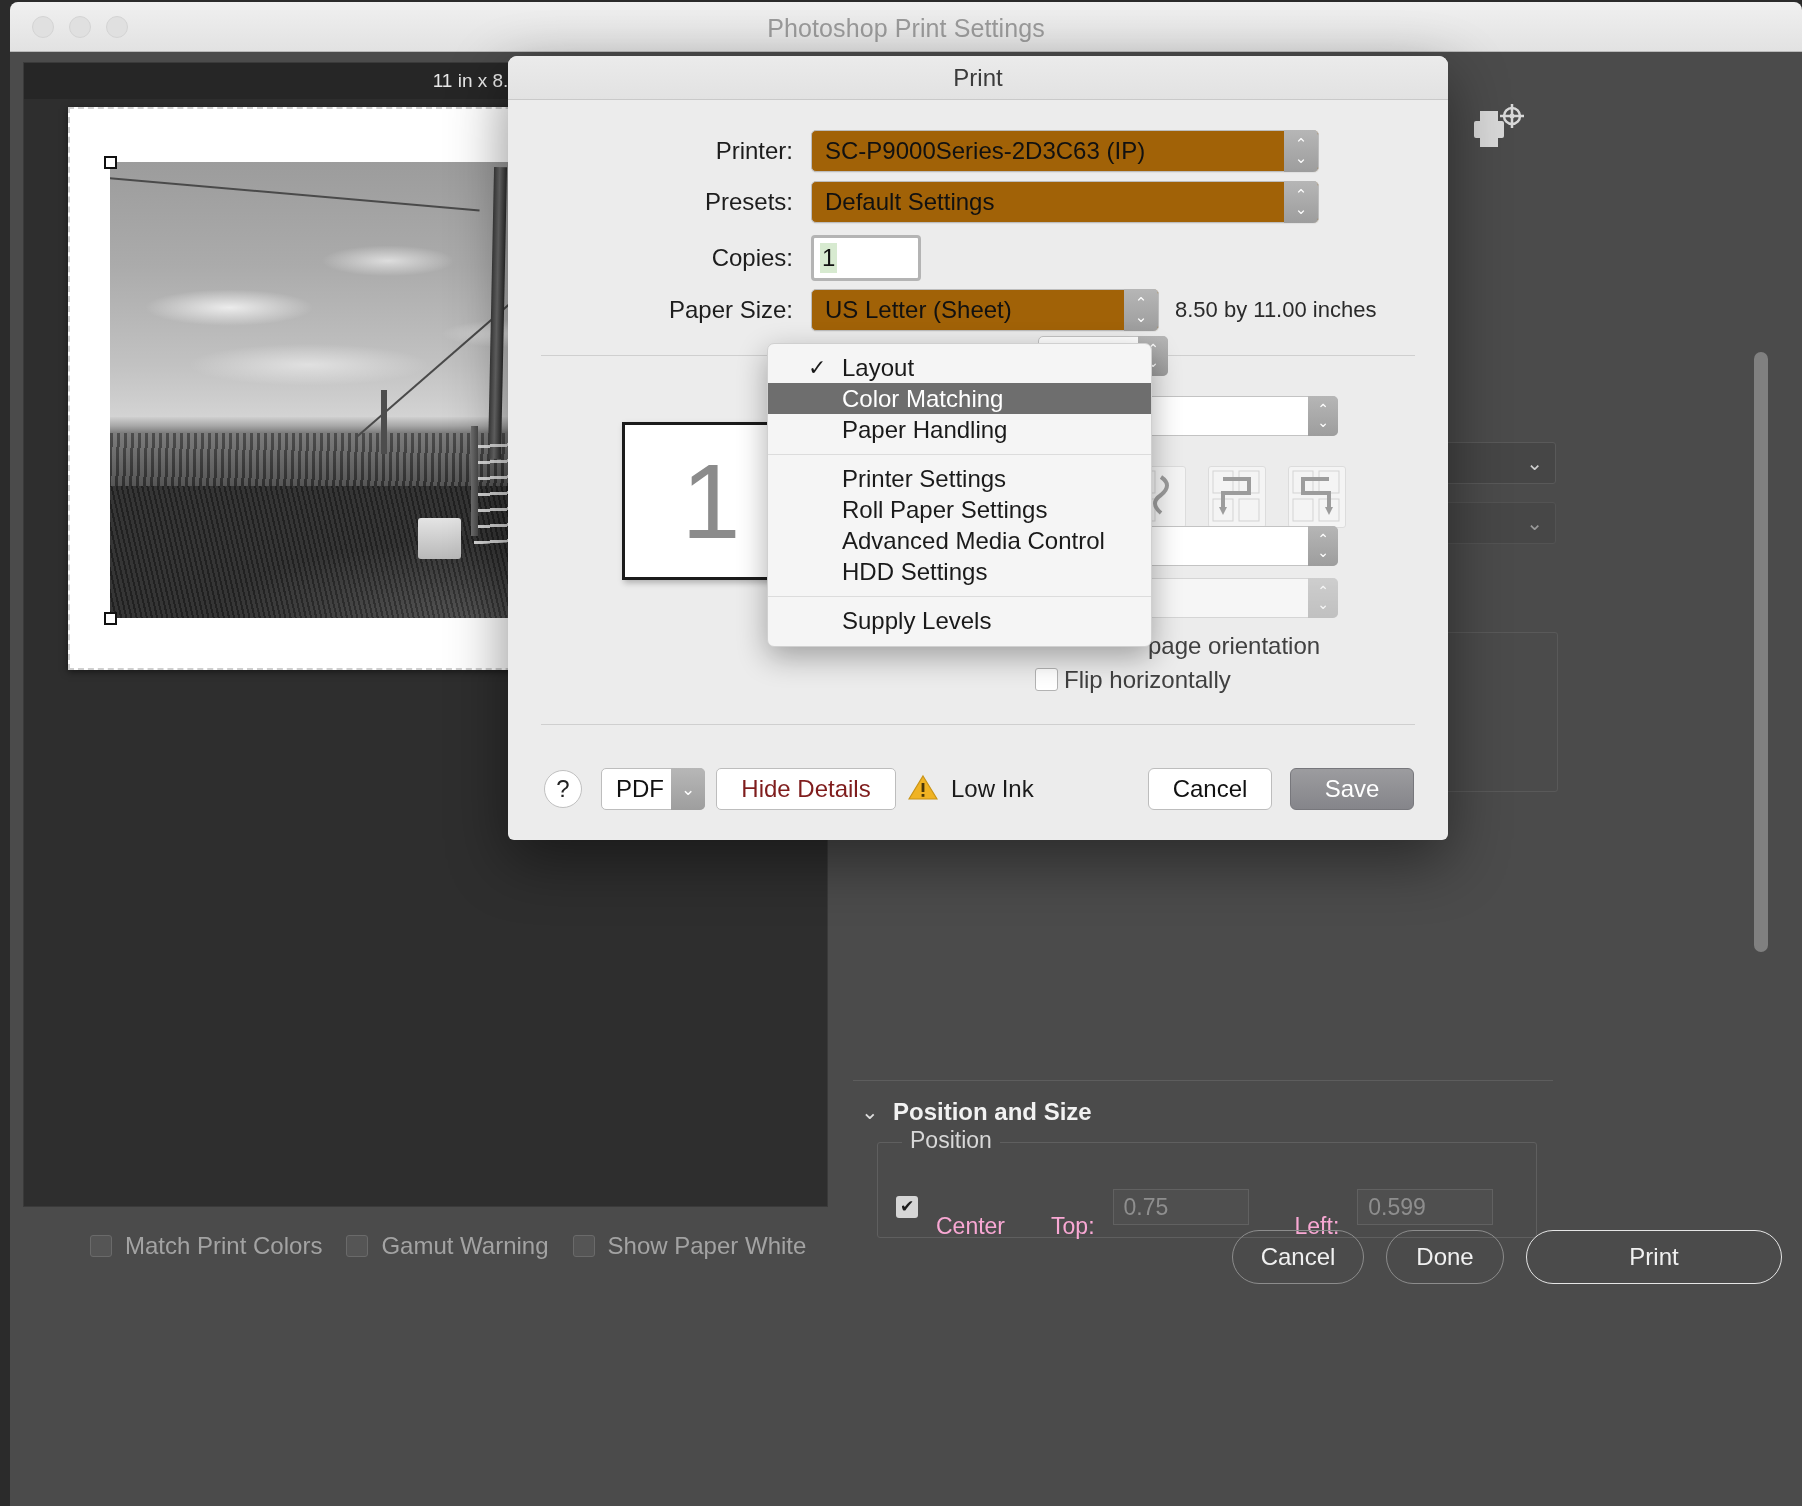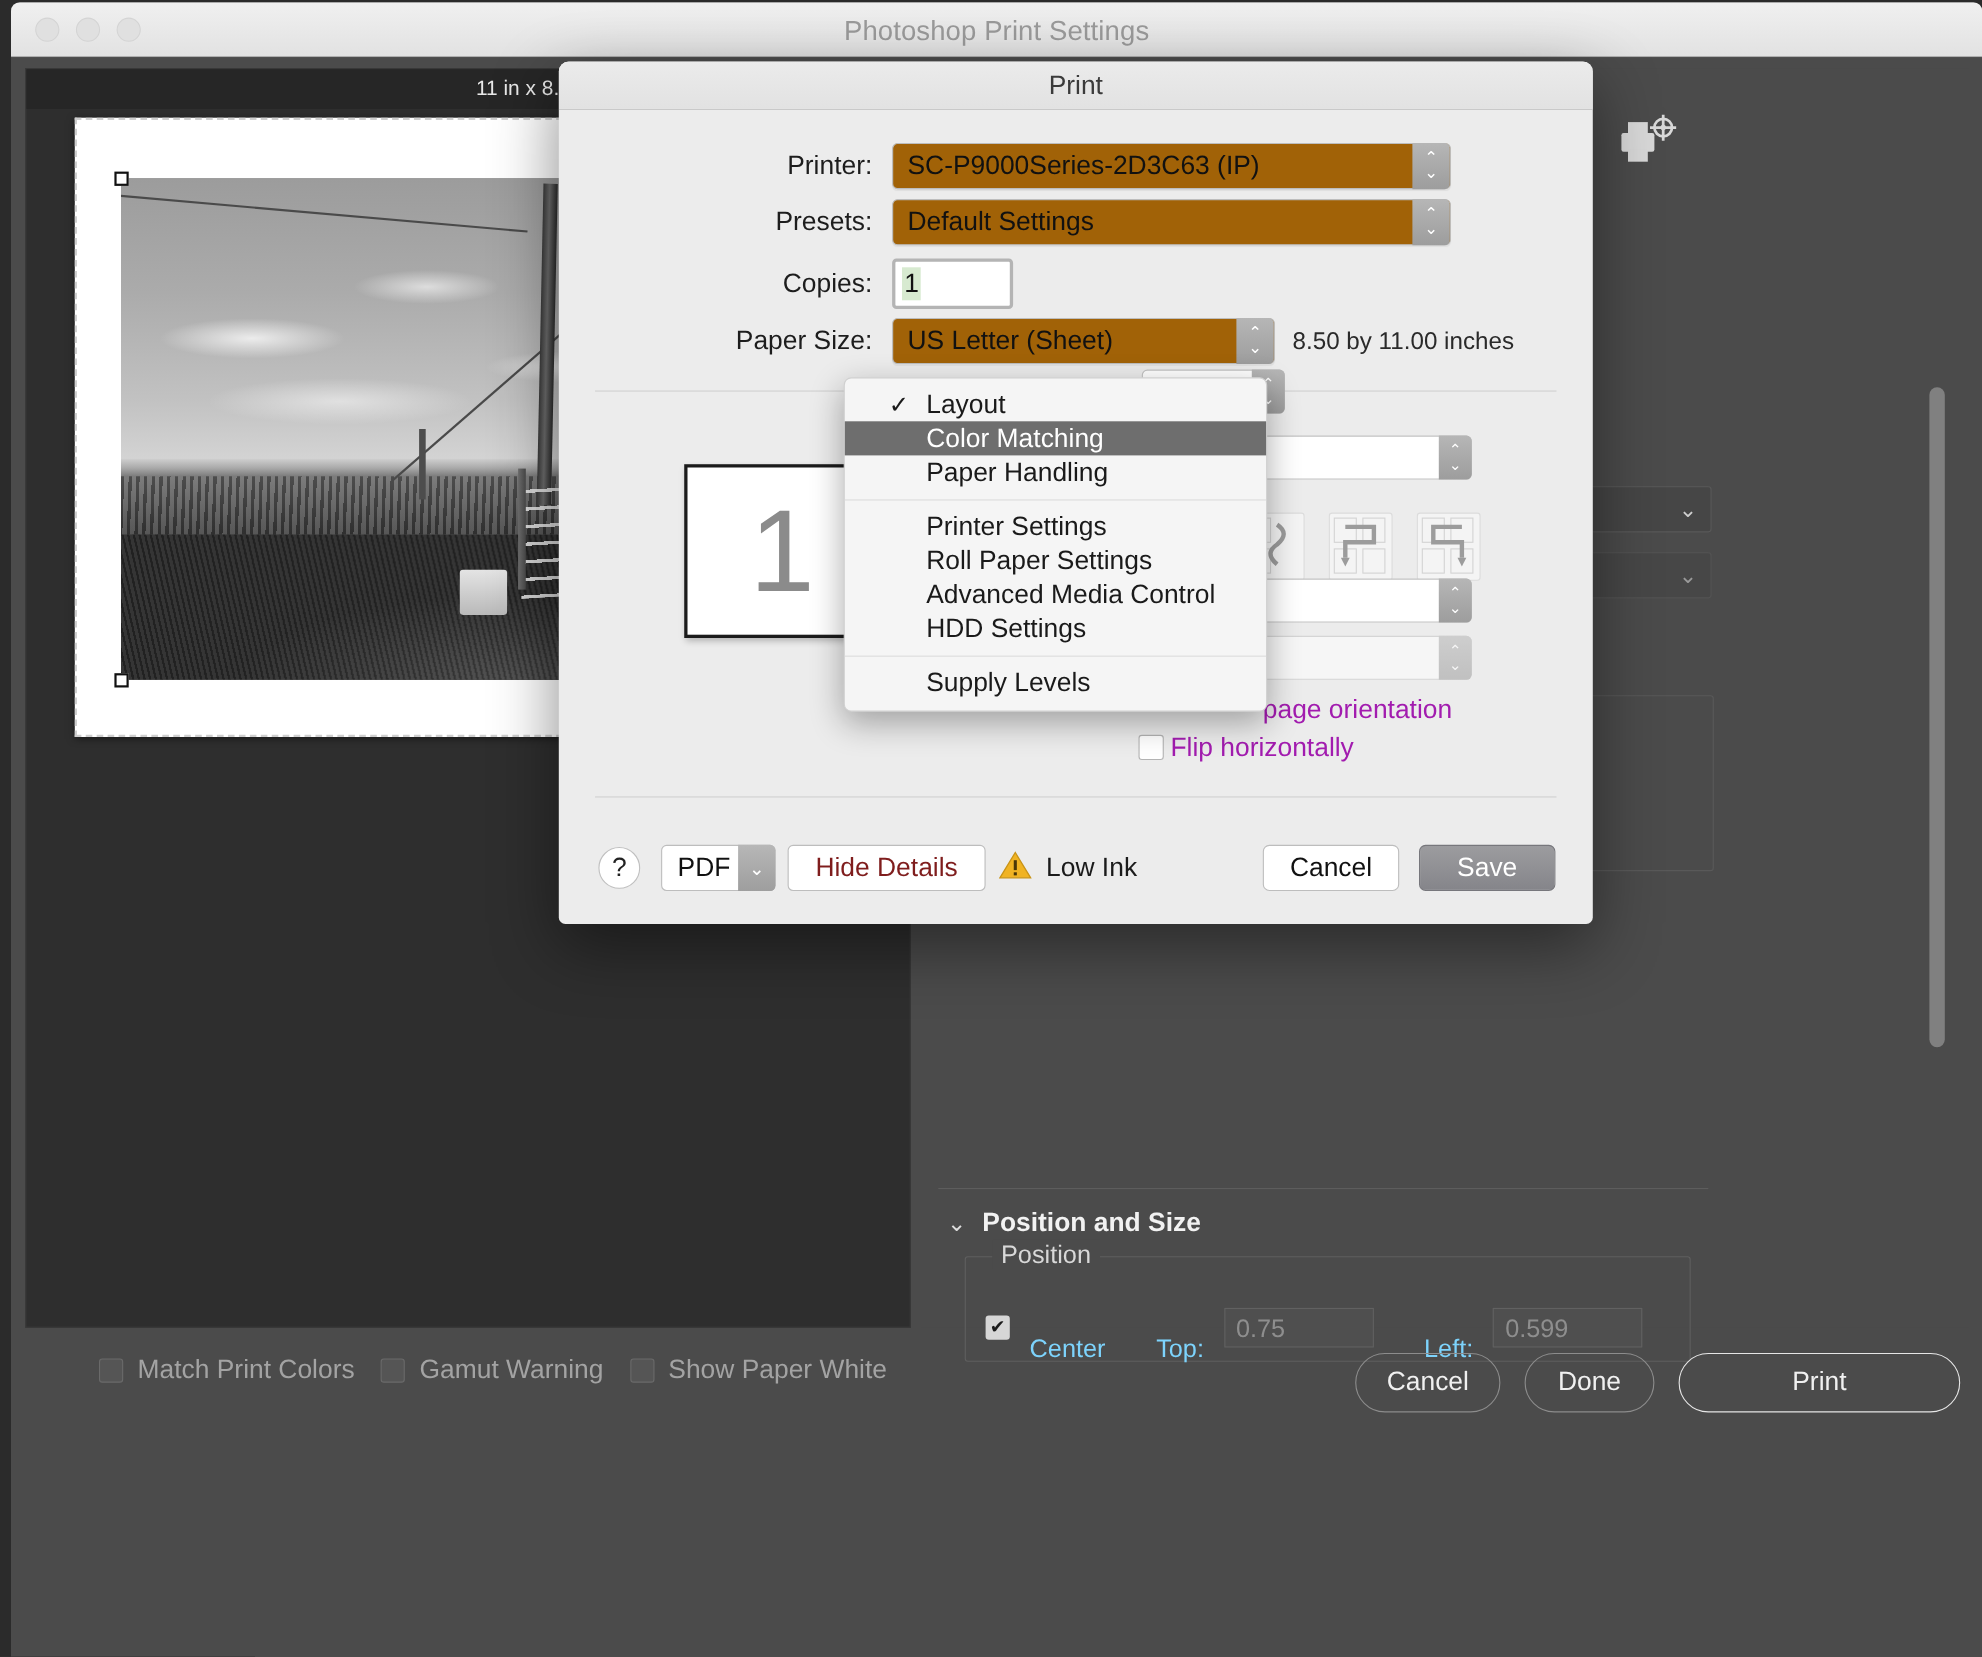--- a/index.html
+++ b/index.html
@@ -182,21 +182,21 @@
     position: absolute; left: 24px; top: -16px;
     background: #4b4b4b; padding: 0 8px;
     color: #d8d8d8; font-size: 23px;
   }
   .pos-row { position: absolute; left: 18px; top: 30px; display: flex; align-items: center; gap: 18px; }
   #center-box {
     width: 22px; height: 22px; border-radius: 3px;
     background: #d6d6d6; color: #1b1b1b;
     font-size: 17px; text-align: center; line-height: 21px;
   }
-  .pos-label { color: #7dd3fc; font-size: 23px; margin-top: 40px; }
+  .pos-label { color: #f9a8d4; font-size: 23px; margin-top: 40px; }
   .pos-input {
     width: 136px; height: 36px;
     background: #4f4f4f; border: 1px solid #616161;
     color: #8e8e8e; font-size: 23px;
     line-height: 34px; padding-left: 10px;
   }
 
   
   #ps-btnrow { position: absolute; right: 20px; top: 1178px; display: flex; gap: 22px; align-items: center; }
   .ps-btn {
@@ -278,21 +278,21 @@
     background: linear-gradient(#b6b6b6,#9d9d9d);
     border-radius: 0 5px 5px 0;
     color:#fff; font-size:14px;
     display:flex;flex-direction:column;align-items:center;justify-content:center;line-height:.95;
   }
   .layout-tile {
     position: absolute; width: 58px; height: 62px;
     border: 1px solid #dcdcdc; border-radius: 3px;
     background: #f4f4f4;
   }
-  .sheet-txt { position: absolute; font-size: 24px; color: #a21caf; }
+  .sheet-txt { position: absolute; font-size: 24px; color: #404040; }
   .sheet-check {
     position: absolute; width: 23px; height: 23px;
     background: #fff; border: 1px solid #b3b3b3; border-radius: 3px;
   }
 
   
   #menu {
     position: absolute; left: 259px; top: 287px;
     width: 385px;
     background: #f5f5f5;

